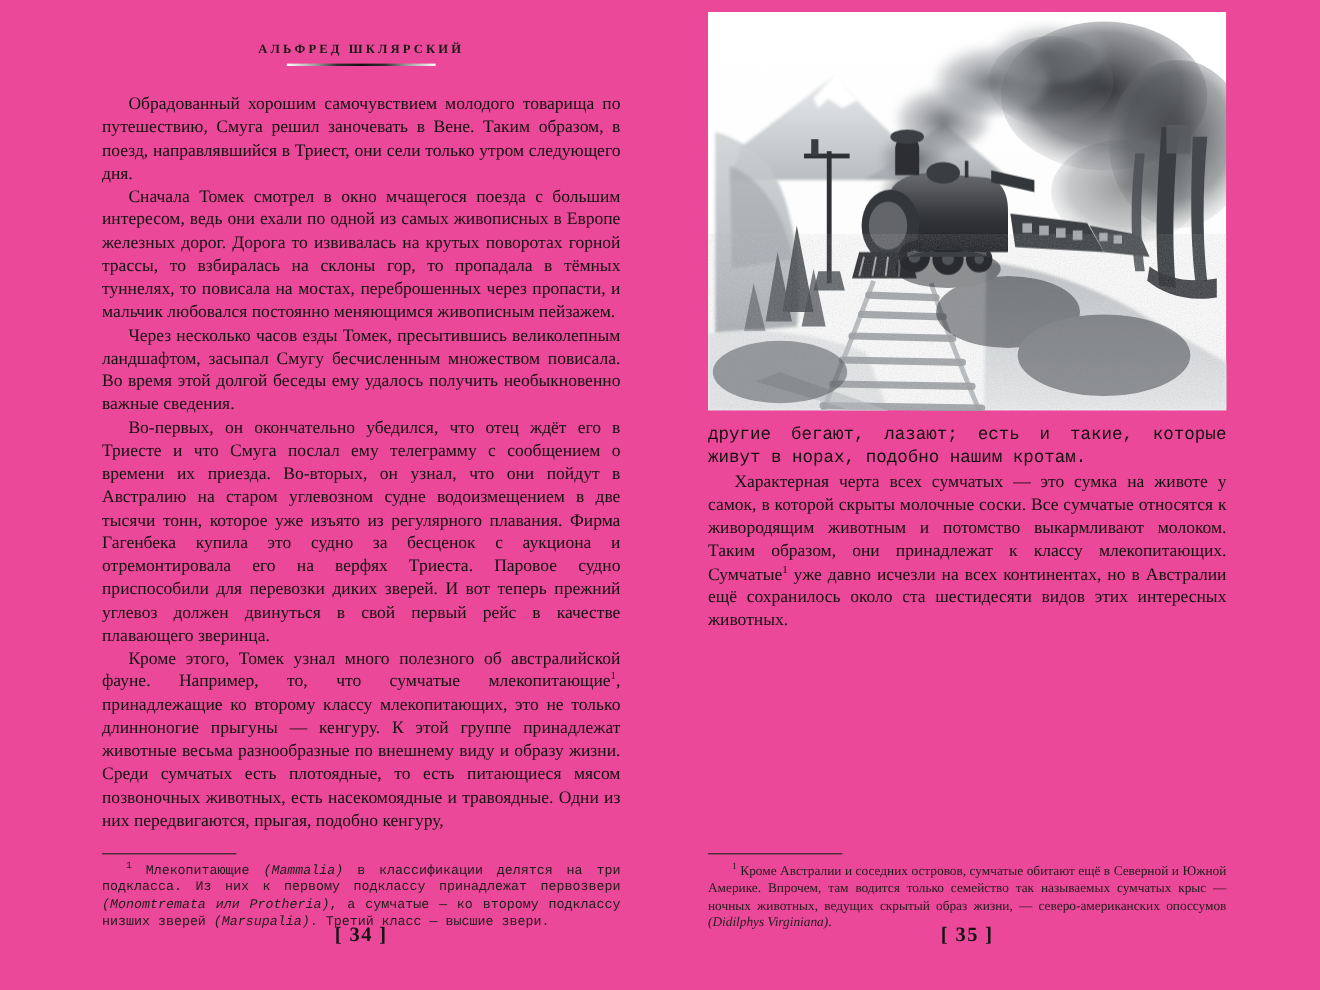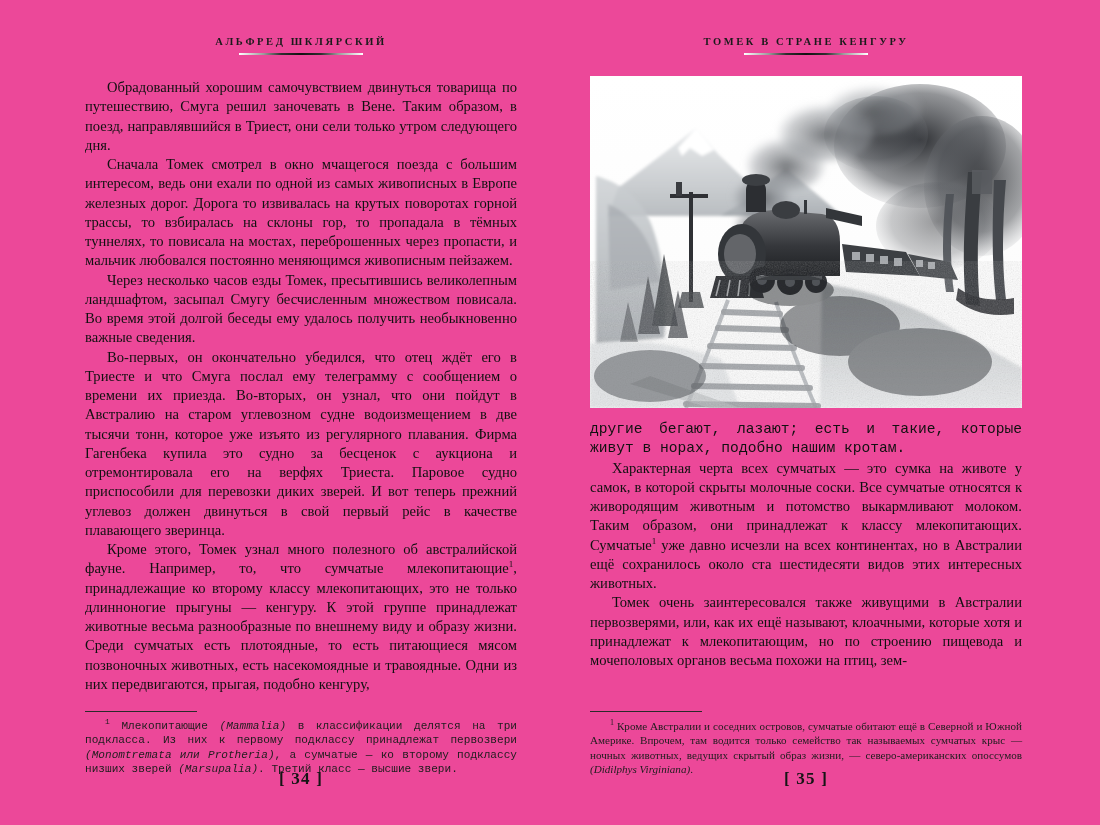--- a/index.html
+++ b/index.html
@@ -141,21 +141,21 @@
 <div class="spread">
 
   <div class="page page-left">
 
     <div class="runhead">
       <div class="runhead-text">АЛЬФРЕД ШКЛЯРСКИЙ</div>
       <div class="runhead-rule"></div>
     </div>
 
     <div class="body-col">
-      <p>Обрадованный хорошим самочувствием двинуться товарища по путешествию, Смуга решил заночевать в Вене. Таким образом, в поезд, направлявшийся в Триест, они сели только утром следующего дня.</p>
+      <p>Обрадованный хорошим самочувствием молодого товарища по путешествию, Смуга решил заночевать в Вене. Таким образом, в поезд, направлявшийся в Триест, они сели только утром следующего дня.</p>
       <p>Сначала Томек смотрел в окно мчащегося поезда с большим интересом, ведь они ехали по одной из самых живописных в Европе железных дорог. Дорога то извивалась на крутых поворотах горной трассы, то взбиралась на склоны гор, то пропадала в тёмных туннелях, то повисала на мостах, переброшенных через пропасти, и мальчик любовался постоянно меняющимся живописным пейзажем.</p>
       <p>Через несколько часов езды Томек, пресытившись великолепным ландшафтом, засыпал Смугу бесчисленным множеством повисала. Во время этой долгой беседы ему удалось получить необыкновенно важные сведения.</p>
       <p>Во-первых, он окончательно убедился, что отец ждёт его в Триесте и что Смуга послал ему телеграмму с сообщением о времени их приезда. Во-вторых, он узнал, что они пойдут в Австралию на старом углевозном судне водоизмещением в две тысячи тонн, которое уже изъято из регулярного плавания. Фирма Гагенбека купила это судно за бесценок с аукциона и отремонтировала его на верфях Триеста. Паровое судно приспособили для перевозки диких зверей. И вот теперь прежний углевоз должен двинуться в свой первый рейс в качестве плавающего зверинца.</p>
       <p>
         <span>Кроме этого, Томек узнал много полезного об австралийской фауне. Например, то, что сумчатые млекопитающие</span><sup class="fn">1</sup><span>, принадлежащие ко второму классу млекопитающих, это не только длинноногие прыгуны — кенгуру. К этой группе принадлежат животные весьма разнообразные по внешнему виду и образу жизни. Среди сумчатых есть плотоядные, то есть питающиеся мясом позвоночных животных, есть насекомоядные и травоядные. Одни из них передвигаются, прыгая, подобно кенгуру,</span>
       </p>
     </div>
 
     <div class="footnote-area">
       <div class="footnote-rule"></div>
@@ -163,24 +163,20 @@
         <sup>1</sup>
         <span>Млекопитающие </span><i>(Mammalia)</i><span> в классификации делятся на три подкласса. Из них к первому подклассу принадлежат первозвери </span><i>(Monomtremata или Protheria)</i><span>, а сумчатые — ко второму подклассу низших зверей </span><i>(Marsupalia)</i><span>. Третий класс — высшие звери.</span>
       </div>
     </div>
 
     <div class="folio">[ 34 ]</div>
   </div>
 
   <div class="page page-right">
 
-    <div class="runhead">
-      <div class="runhead-text">ТОМЕК В СТРАНЕ КЕНГУРУ</div>
-      <div class="runhead-rule"></div>
-    </div>
 
     <div class="illus-wrap">
       <svg width="432" height="332" viewBox="0 0 432 332" xmlns="http://www.w3.org/2000/svg">
         <defs>
 
           <linearGradient id="skyg" x1="0" y1="0" x2="0" y2="1">
             <stop offset="0%" stop-color="#ffffff"></stop>
             <stop offset="100%" stop-color="#fbfbfb"></stop>
           </linearGradient>
           <linearGradient id="mtg" x1="0" y1="0" x2="0" y2="1">
@@ -355,21 +351,20 @@
           <ellipse cx="200" cy="214" rx="44" ry="16" fill="#35383c"></ellipse>
         </g>
       </svg>
     </div>
 
     <div class="body-col">
       <p class="cont">другие бегают, лазают; есть и такие, которые живут в норах, подобно нашим кротам.</p>
       <p>
         <span>Характерная черта всех сумчатых — это сумка на животе у самок, в которой скрыты молочные соски. Все сумчатые относятся к живородящим животным и потомство выкармливают молоком. Таким образом, они принадлежат к классу млекопитающих. Сумчатые</span><sup class="fn">1</sup><span> уже давно исчезли на всех континентах, но в Австралии ещё сохранилось около ста шестидесяти видов этих интересных животных.</span>
       </p>
-      <p>Томек очень заинтересовался также живущими в Австралии первозверями, или, как их ещё называют, клоачными, которые хотя и принадлежат к млекопитающим, но по строению пищевода и мочеполовых органов весьма похожи на птиц, зем-</p>
     </div>
 
     <div class="footnote-area">
       <div class="footnote-rule"></div>
       <div class="footnote">
         <sup>1</sup>
         <span>Кроме Австралии и соседних островов, сумчатые обитают ещё в Северной и Южной Америке. Впрочем, там водится только семейство так называемых сумчатых крыс — ночных животных, ведущих скрытый образ жизни, — северо-американских опоссумов </span><i>(Didilphys Virginiana)</i><span>.</span>
       </div>
     </div>
 

